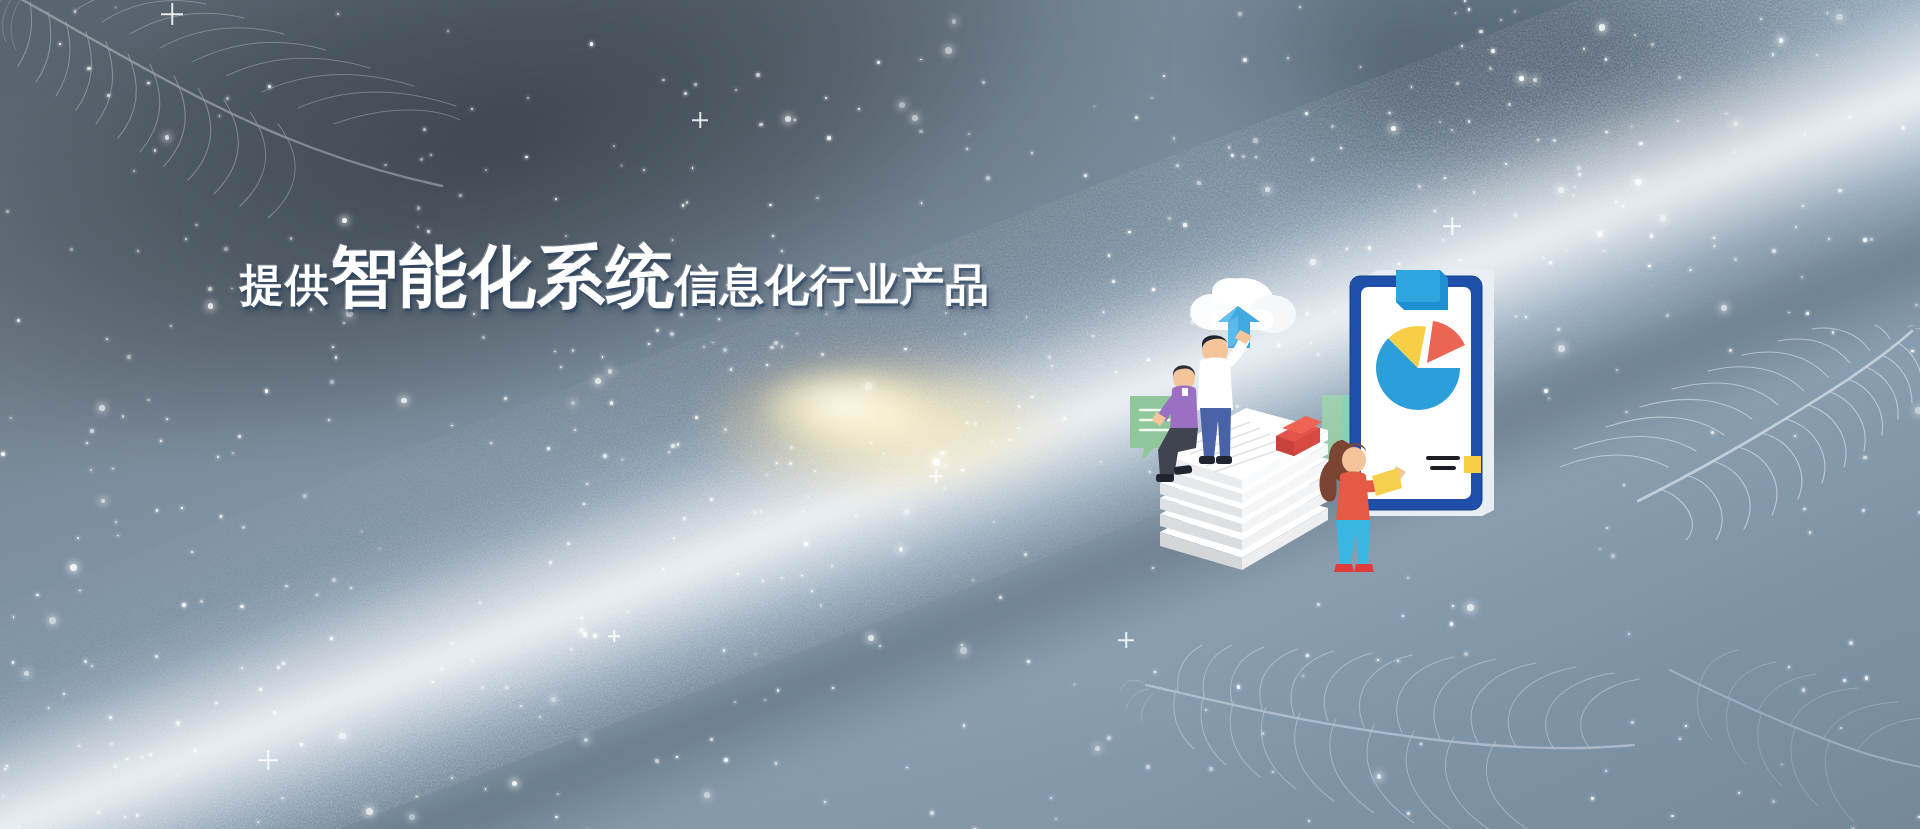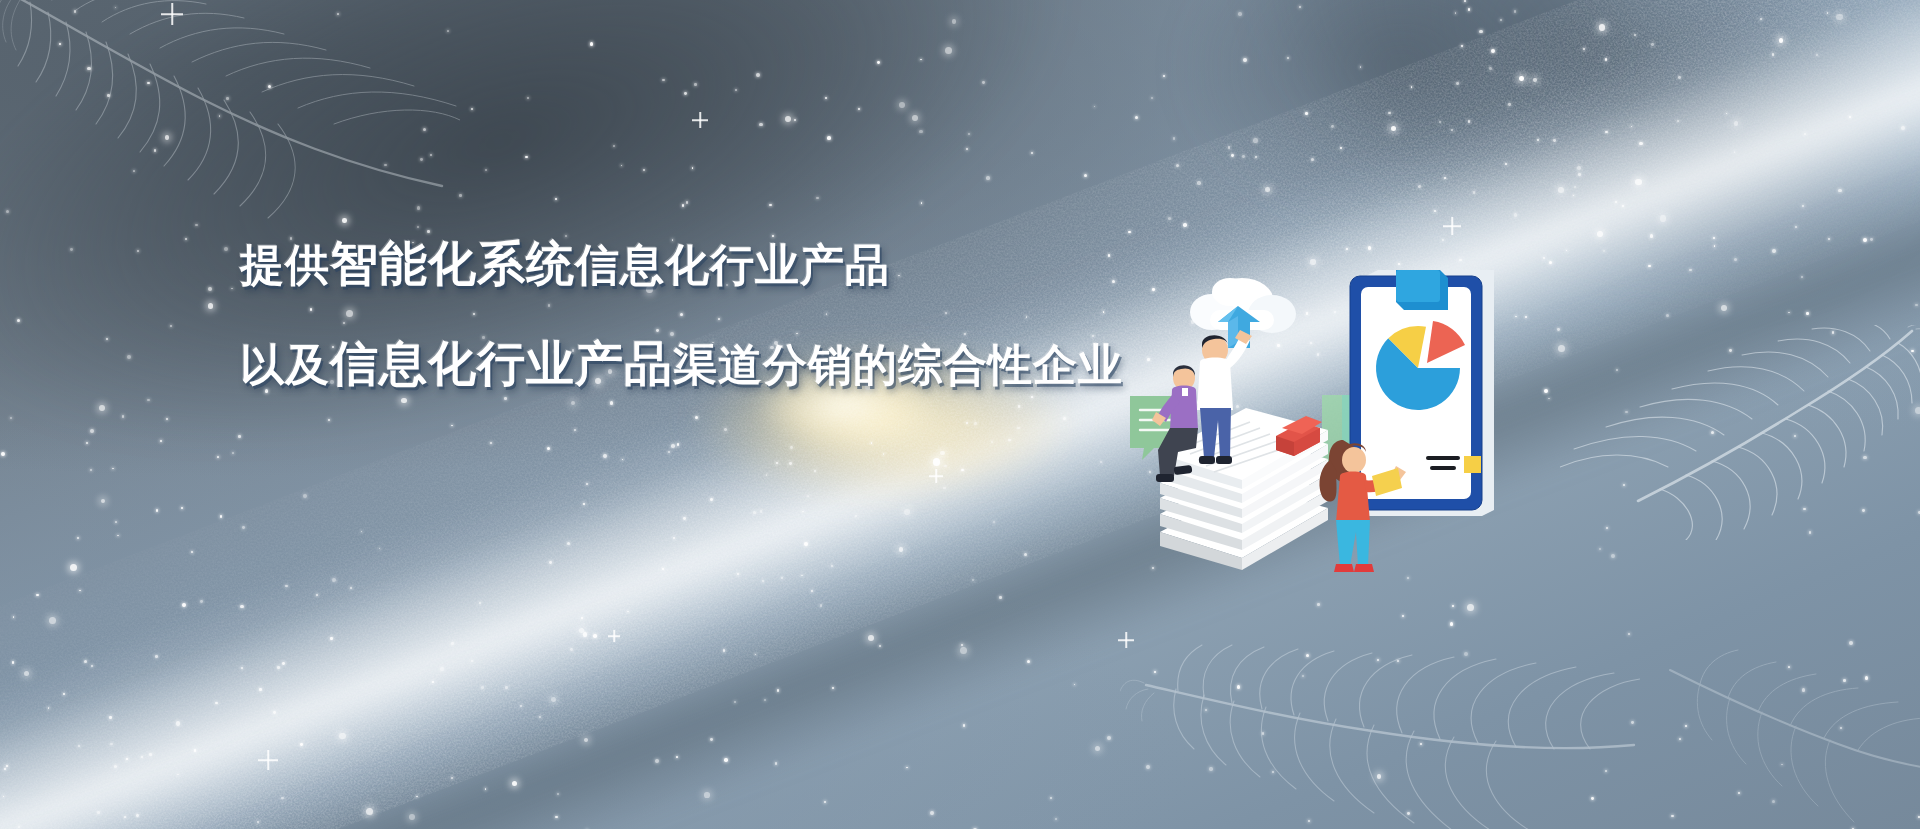--- a/index.html
+++ b/index.html
@@ -145,21 +145,21 @@
     text-shadow:
        2px 3px 0 rgba(40,66,96,.55),
        3px 5px 7px rgba(25,45,70,.45),
       -1px -1px 0 rgba(255,255,255,.25);
   }
   .line1{ font-size:0; margin-bottom:36px; }
   .line2{ font-size:0; }
 
   .seg{ display:inline-block; vertical-align:baseline; }
   .seg-sm{ font-size:44px; }
-  .seg-lg{ font-size:48px; }
+  .seg-lg{ font-size:68px; }
 
   
   .illo{ position:absolute; left:1130px; top:270px; width:420px; height:310px; z-index:30; }
 </style>
 </head>
 <body>
 
 <div id="banner">
 
   <div class="sky-base"></div>
@@ -870,23 +870,20 @@
       <div class="glint" style="left: 1443px; top: 217px; width: 18px; height: 18px;"></div>
       <div class="glint" style="left: 258px; top: 750px; width: 20px; height: 20px;"></div>
       <div class="glint" style="left: 1118px; top: 632px; width: 16px; height: 16px;"></div>
       <div class="glint" style="left: 608px; top: 630px; width: 12px; height: 12px;"></div>
     </div>
 
   <div class="headline">
     <div class="line line1">
       <span class="seg seg-sm">提供</span><span class="seg seg-lg">智能化系统</span><span class="seg seg-sm">信息化行业产品</span>
     </div>
-    <div class="line line2">
-      <span class="seg seg-sm">以及</span><span class="seg seg-lg">信息化行业产品</span><span class="seg seg-sm">渠道分销的综合性企业</span>
-    </div>
   </div>
 
   <svg class="illo" viewBox="0 0 420 310">
 
     <g>
       <rect x="192" y="125" width="76" height="70" fill="#9ed8a9" opacity=".78"></rect>
       <rect x="212" y="125" width="78" height="70" fill="#7fd3c2" opacity=".62"></rect>
     </g>
 
     <g>

